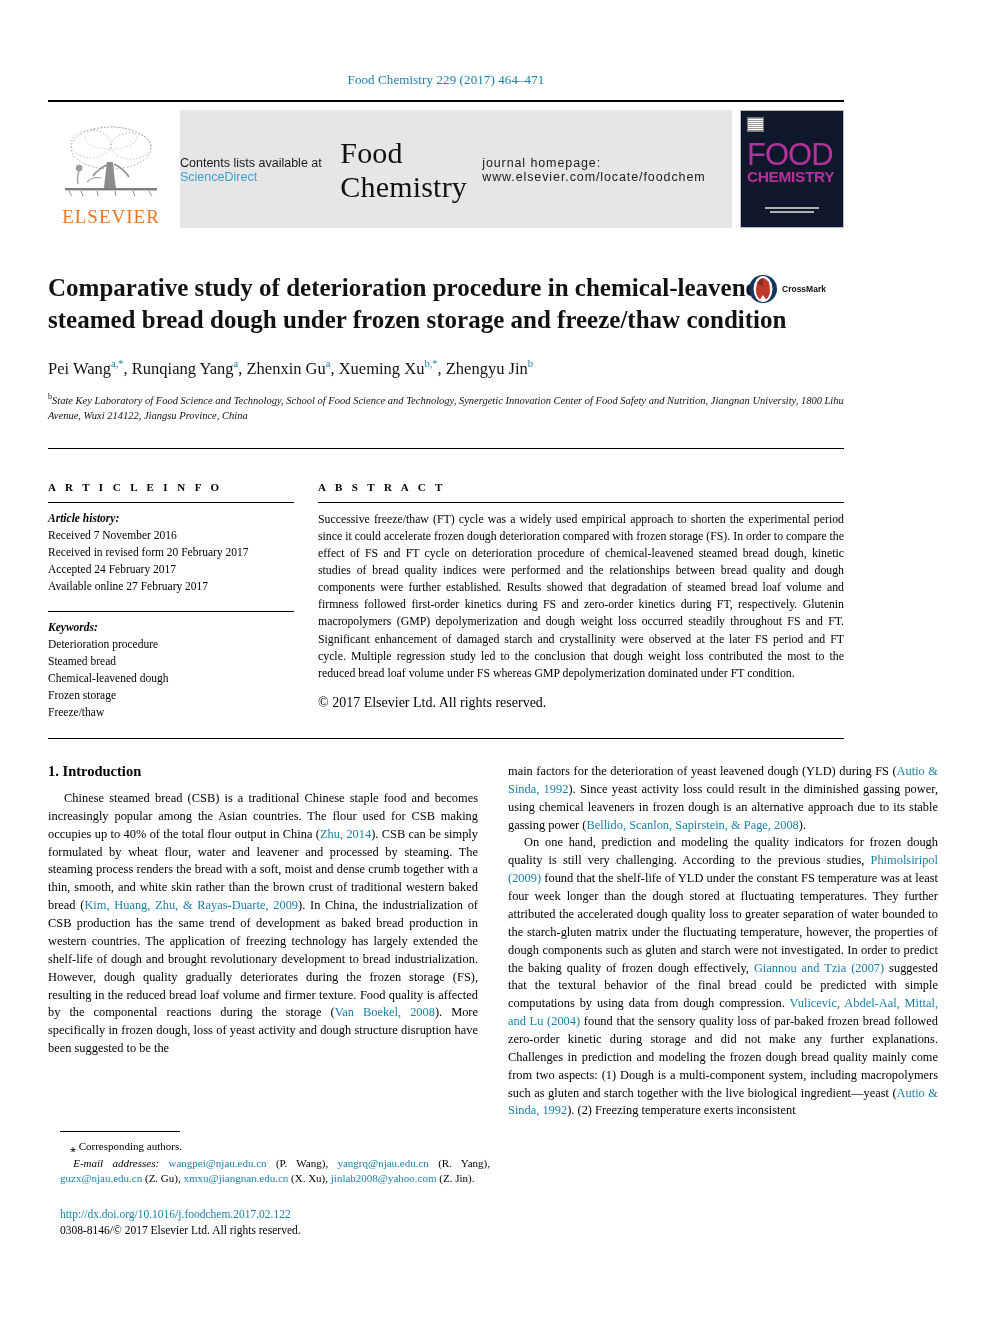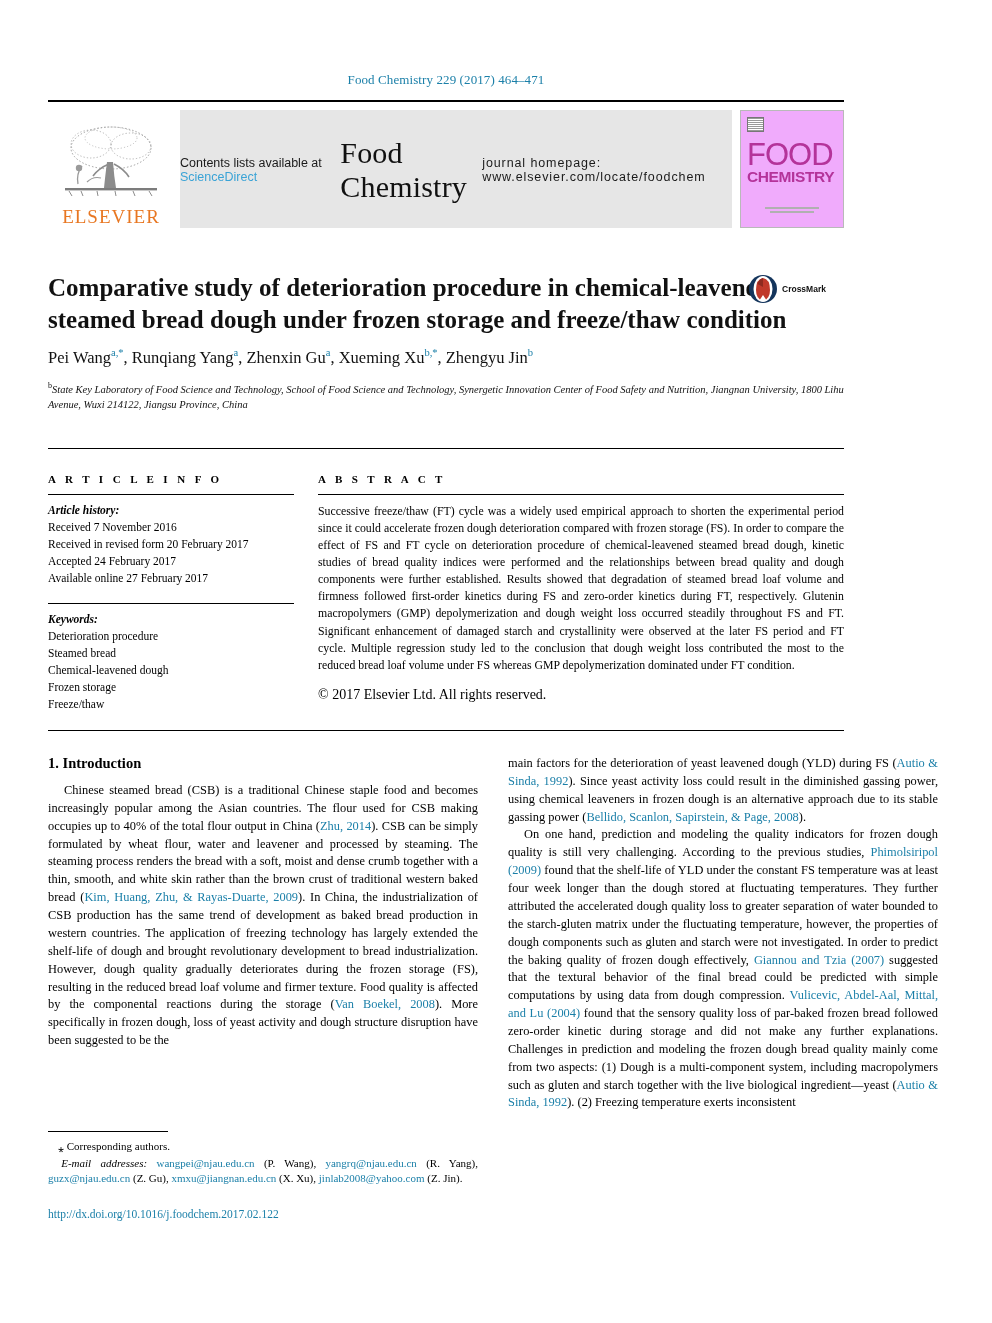--- a/index.html
+++ b/index.html
@@ -88,21 +88,21 @@
   .homepage-line {
     font-family: "Liberation Sans", sans-serif;
     font-size: 12.5px;
     color: #1a1a1a;
     letter-spacing: 0.9px;
   }
   .cover-thumb {
     width: 104px;
     flex: 0 0 104px;
     border: 1px solid #b9b9b9;
-    background: #f0abfc;
+    background: #0f172a;
     position: relative;
     box-sizing: border-box;
     padding: 6px;
   }
   .cover-mini-sq {
     width: 15px; height: 13px;
     border: 1px solid #777;
     background: repeating-linear-gradient(to bottom,#999 0 1px,#fff 1px 2px);
   }
   .cover-food {
@@ -158,43 +158,43 @@
     gap: 4px;
   }
   .crossmark-label {
     font-family: "Liberation Sans", sans-serif;
     font-size: 8.5px;
     font-weight: bold;
     color: #111;
   }
 
   .authors {
-    margin-top: 10px;
+    margin-top: 21px;
     font-family: "Liberation Serif", serif;
     font-size: 16.5px;
     color: #111;
     line-height: 1.3;
   }
   .authors sup { color: #1a7fa8; font-size: 10.5px; }
 
   .affiliations {
     margin-top: 12px;
     font-family: "Liberation Serif", serif;
     font-style: italic;
     font-size: 10.5px;
     line-height: 1.45;
     color: #111;
   }
   .affiliations sup { font-style: normal; font-size: 8px; }
 
   
   .info-abstract {
-    margin: 36px 48px 0 48px;
+    margin: 25px 48px 0 48px;
     border-top: 1.5px solid #000;
-    padding-top: 24px;
+    padding-top: 32px;
     display: flex;
   }
   .col-info { width: 270px; flex: 0 0 270px; padding-right: 24px; box-sizing:border-box;}
   .col-abs  { flex: 1 1 auto; }
   .sechead {
     font-family: "Liberation Serif", serif;
     font-weight: bold;
     font-size: 11px;
     letter-spacing: 3.4px;
     margin-bottom: 9px;
@@ -245,21 +245,21 @@
   }
   p.para.cont { text-indent: 0; }
   a.ref, .ref {
     color: #1a7fa8;
     text-decoration: none;
   }
 
   
   .footnotes {
     position: absolute;
-    left: 48px;
+    left: 60px;
     top: 1131px;
     width: 430px;
   }
   .fn-rule { width: 120px; border-top: 1px solid #000; margin-bottom: 7px; }
   .fn {
     font-size: 11px;
     line-height: 1.42;
     text-align: justify;
   }
   .fn .star { font-size: 11px; }
@@ -399,16 +399,17 @@
     <div class="fn fn-corr">
       <span class="star">⁎</span>
       <span>Corresponding authors.</span>
     </div>
     <div class="fn fn-email">
       <i>E-mail addresses:</i>
       <span><span class="ref">wangpei@njau.edu.cn</span> (P. Wang), <span class="ref">yangrq@njau.edu.cn</span> (R. Yang), <span class="ref">guzx@njau.edu.cn</span> (Z. Gu), <span class="ref">xmxu@jiangnan.edu.cn</span> (X. Xu), <span class="ref">jinlab2008@yahoo.com</span> (Z. Jin).</span>
     </div>
     <div class="doi-block">
       <div class="doi-link">http://dx.doi.org/10.1016/j.foodchem.2017.02.122</div>
+      <div>0308-8146/© 2017 Elsevier Ltd. All rights reserved.</div>
     </div>
   </div>
 
 </div>
 
 </body></html>

